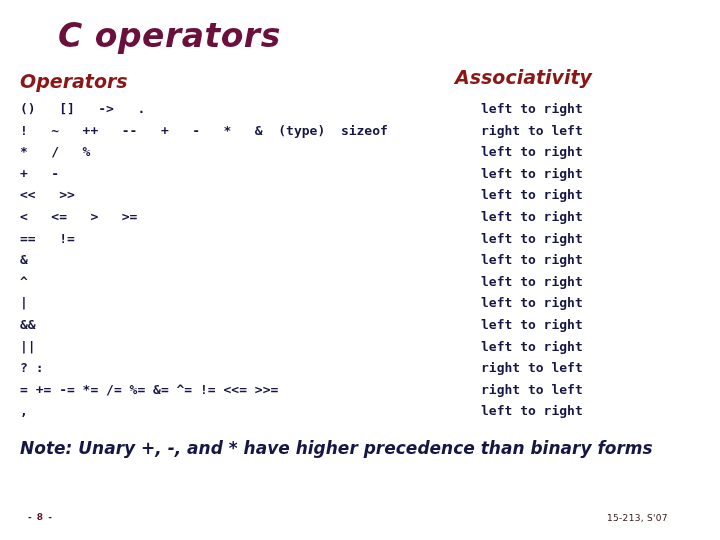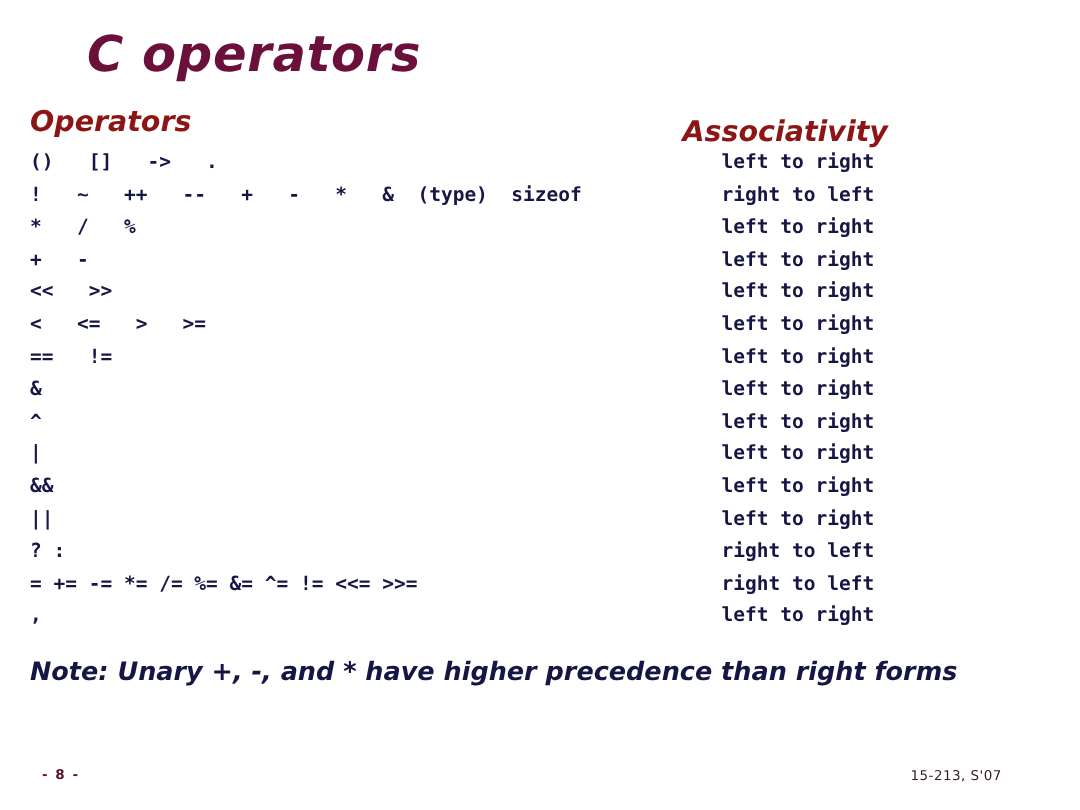--- a/index.html
+++ b/index.html
@@ -41,21 +41,21 @@
     position: absolute;
     font-family: "DejaVu Sans", sans-serif;
     font-size: 19px;
     font-weight: bold;
     font-style: italic;
     color: #8C1616;
     white-space: nowrap;
     text-align: right;
   }
   .col-head.operators    { left: 20px;  top: 70px; }
-  .col-head.associativity{ left: 455px; top: 77px; }
+  .col-head.associativity{ left: 455px; top: 66px; }
 
   
   .table-area {
     position: absolute;
     left: 0;
     top: 98px;
     width: 720px;
   }
   .row {
     position: relative;
@@ -194,19 +194,19 @@
       <span class="assoc">right to left</span>
     </div>
 
     <div class="row">
       <span class="ops">,</span>
       <span class="assoc">left to right</span>
     </div>
 
   </div>
 
-  <div class="note">Note: Unary +, -, and * have higher precedence than right forms</div>
+  <div class="note">Note: Unary +, -, and * have higher precedence than binary forms</div>
 
   <div class="footer-left">- 8 -</div>
 
   <div class="footer-right">15-213, S'07</div>
 
 </div>
 
 </body></html>

